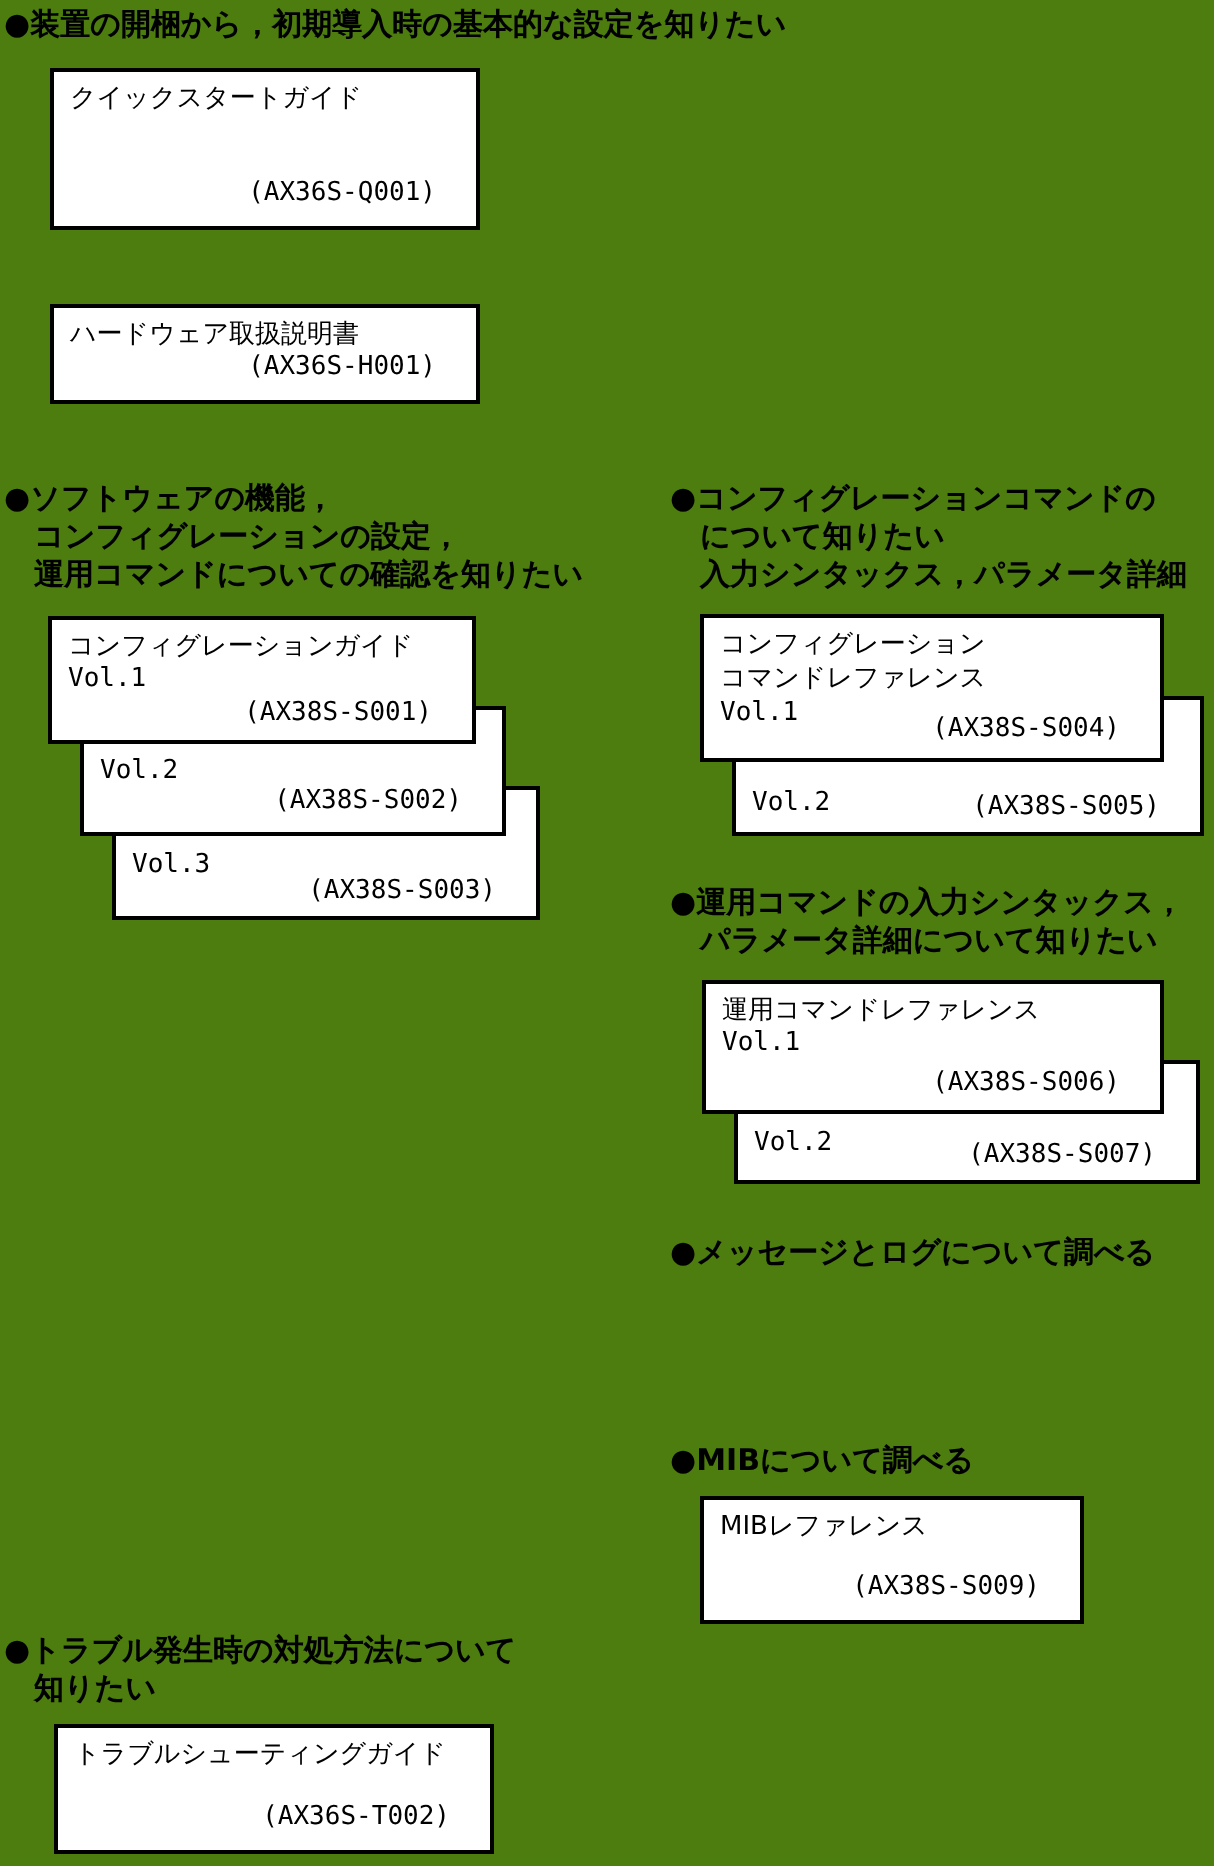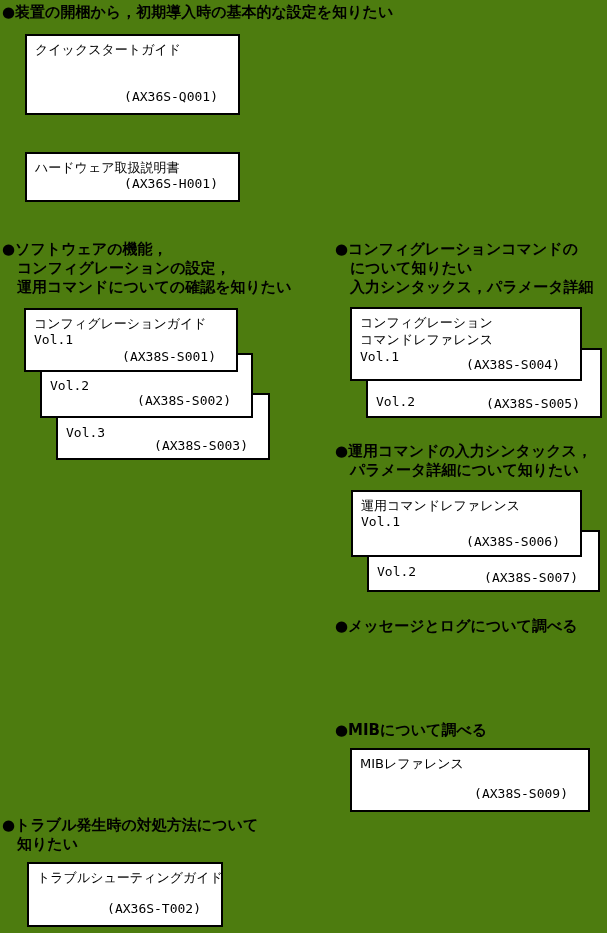--- a/index.html
+++ b/index.html
@@ -119,31 +119,31 @@
     <div class="code" style="bottom:6px;">(AX38S-S006)</div>
   </div>
 
   <div class="h" style="left:335px; top:617px;">
     <div>●メッセージとログについて調べる</div>
   </div>
 
   <div class="h" style="left:335px; top:721px;">
     <div>●MIBについて調べる</div>
   </div>
-  <div class="box" style="left:350px; top:748px; width:240px; height:64px;">
+  <div class="box" style="left:350px; top:748px; width:192px; height:64px;">
     <div class="title">
       <div>MIBレファレンス</div>
     </div>
     <div class="code" style="bottom:9px;">(AX38S-S009)</div>
   </div>
 
   <div class="h" style="left:2px; top:816px;">
     <div>●トラブル発生時の対処方法について</div>
     <div class="cont">知りたい</div>
   </div>
-  <div class="box" style="left:27px; top:862px; width:196px; height:65px;">
+  <div class="box" style="left:27px; top:862px; width:220px; height:65px;">
     <div class="title">
       <div>トラブルシューティングガイド</div>
     </div>
     <div class="code" style="bottom:9px;">(AX36S-T002)</div>
   </div>
 
 </div>
 
 </body></html>

